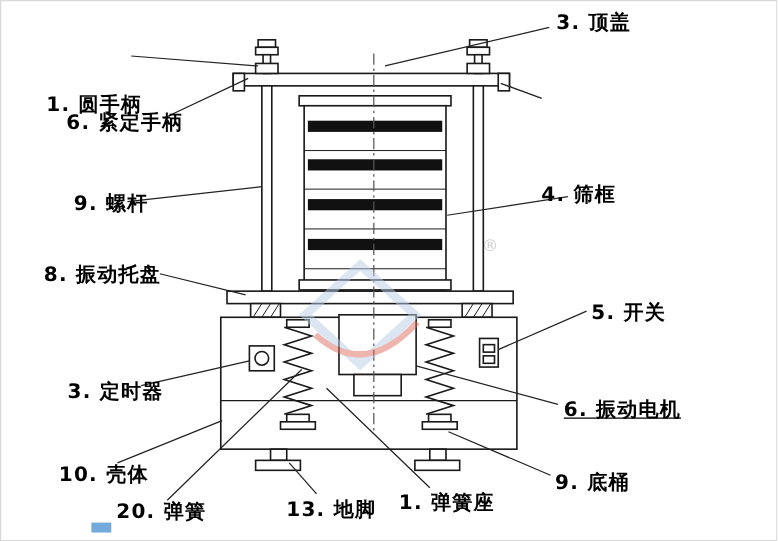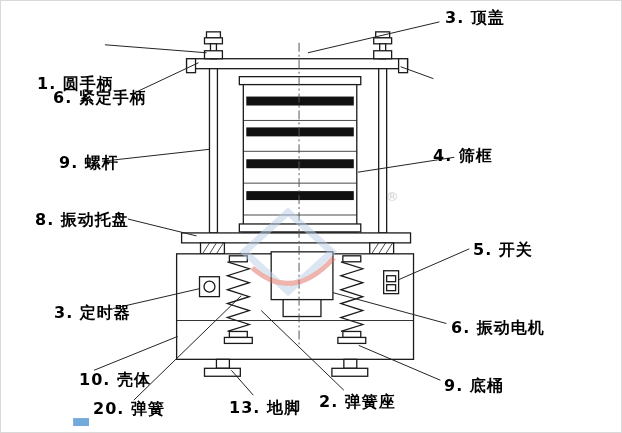--- a/index.html
+++ b/index.html
@@ -151,23 +151,23 @@
       <line x1="344" y1="391" x2="261" y2="311"></line>
       <line x1="434" y1="78" x2="401" y2="66"></line>
     </g>
   </svg>
 
   <div class="label" style="left:36px;top:39px;margin-top:35px;">1. 圆手柄</div>
   <div class="label" style="left:52px;top:88px;">6. 紧定手柄</div>
   <div class="label" style="left:444px;top:8px;">3. 顶盖</div>
   <div class="label" style="left:432px;top:146px;">4. 筛框</div>
   <div class="label" style="left:472px;top:240px;text-align:center;">5. 开关</div>
-  <div class="label" style="left:450px;top:318px;">6. 振动电机</div>
+  <div class="label" style="left:450px;top:318px;text-decoration:underline;">6. 振动电机</div>
   <div class="label" style="left:53px;top:303px;">3. 定时器</div>
   <div class="label" style="left:34px;top:210px;">8. 振动托盘</div>
   <div class="label" style="left:58px;top:153px;">9. 螺杆</div>
-  <div class="label" style="left:46px;top:370px;margin-left:32px;">10. 壳体</div>
+  <div class="label" style="left:46px;top:370px;">10. 壳体</div>
   <div class="label" style="left:92px;top:399px;">20. 弹簧</div>
   <div class="label" style="left:443px;top:376px;">9. 底桶</div>
   <div class="label" style="left:228px;top:398px;">13. 地脚</div>
-  <div class="label" style="left:318px;top:392px;">2. 弹簧座</div>
+  <div class="label" style="left:318px;top:392px;">1. 弹簧座</div>
 
 </div>
 
 </body></html>

